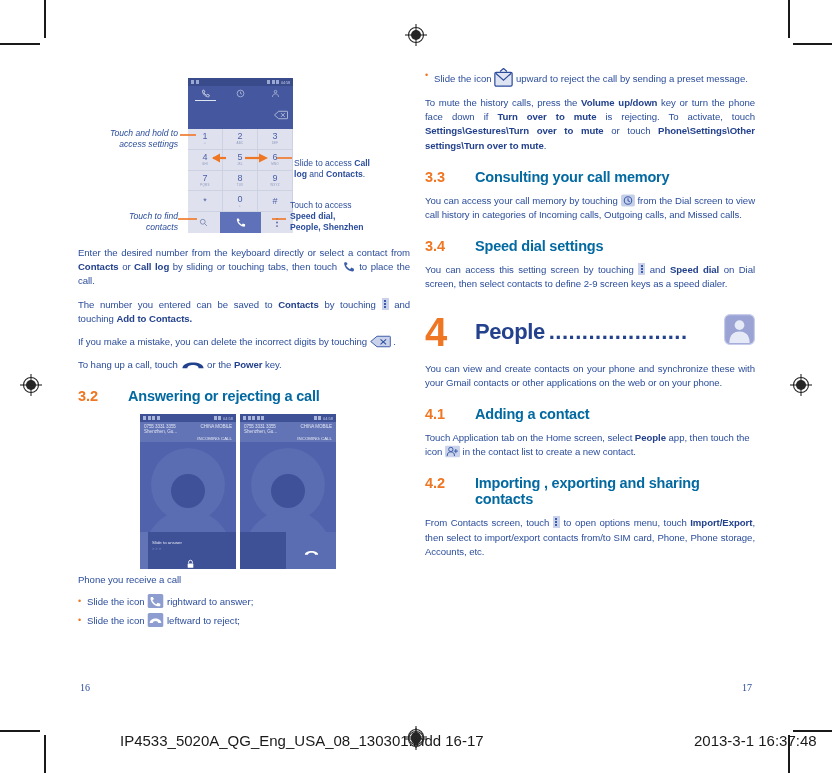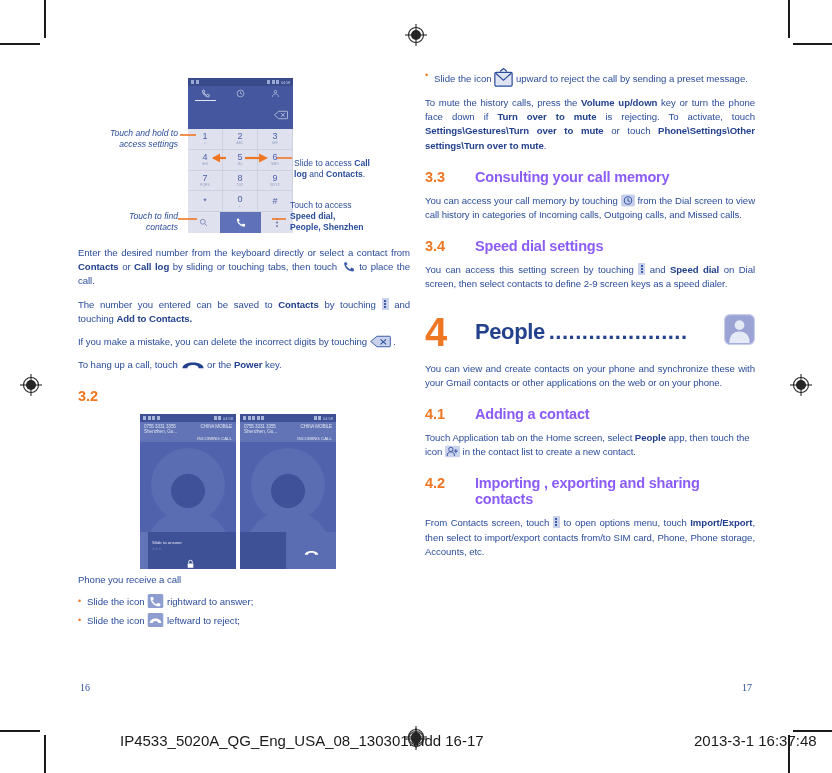--- a/index.html
+++ b/index.html
@@ -38,21 +38,21 @@
     align-items: baseline;
   }
   .h2 .num {
     color: #ef7622;
     font-weight: bold;
     font-size: 14.5px;
     width: 50px;
     flex: 0 0 50px;
   }
   .h2 .txt {
-    color: #8b5cf6;
+    color: #0369a1;
     font-weight: bold;
     font-size: 14.5px;
     letter-spacing: -0.2px;
   }
 
   .chapter {
     display: flex;
     align-items: center;
     margin: 22px 0 12px 0;
   }
@@ -469,20 +469,21 @@
           <path d="M10 1.5 H28 a1 1 0 0 1 1 1 v13 a1 1 0 0 1 -1 1 H10 L1 9 Z" fill="#c9d2ea" stroke="#3b5ca8" stroke-width="1.4"></path>
           <path d="M15 6 l8 7 M23 6 l-8 7" stroke="#2b4d9b" stroke-width="1.5"></path>
         </svg><span> .</span></p>
 
     <p class="body-text nj"><span>To hang up a call, touch </span><svg class="inline-ico ico-hangup" viewBox="0 0 34 16">
           <path d="M2 14 C2 3 32 3 32 14 L25 14 C25 8 9 8 9 14 Z" fill="#22418c"></path>
         </svg><span> or the </span><b>Power</b><span> key.</span></p>
 
     <div class="h2">
       <span class="num">3.2</span>
+      <span class="txt">Answering or rejecting a call</span>
     </div>
   </div>
 
   <div class="callshot" style="left:140px; top:414px;">
     <div class="cs-status">
       <span class="g">
         <span class="dot"></span>
         <span class="dot"></span>
         <span class="dot"></span>
         <span class="dot"></span>

